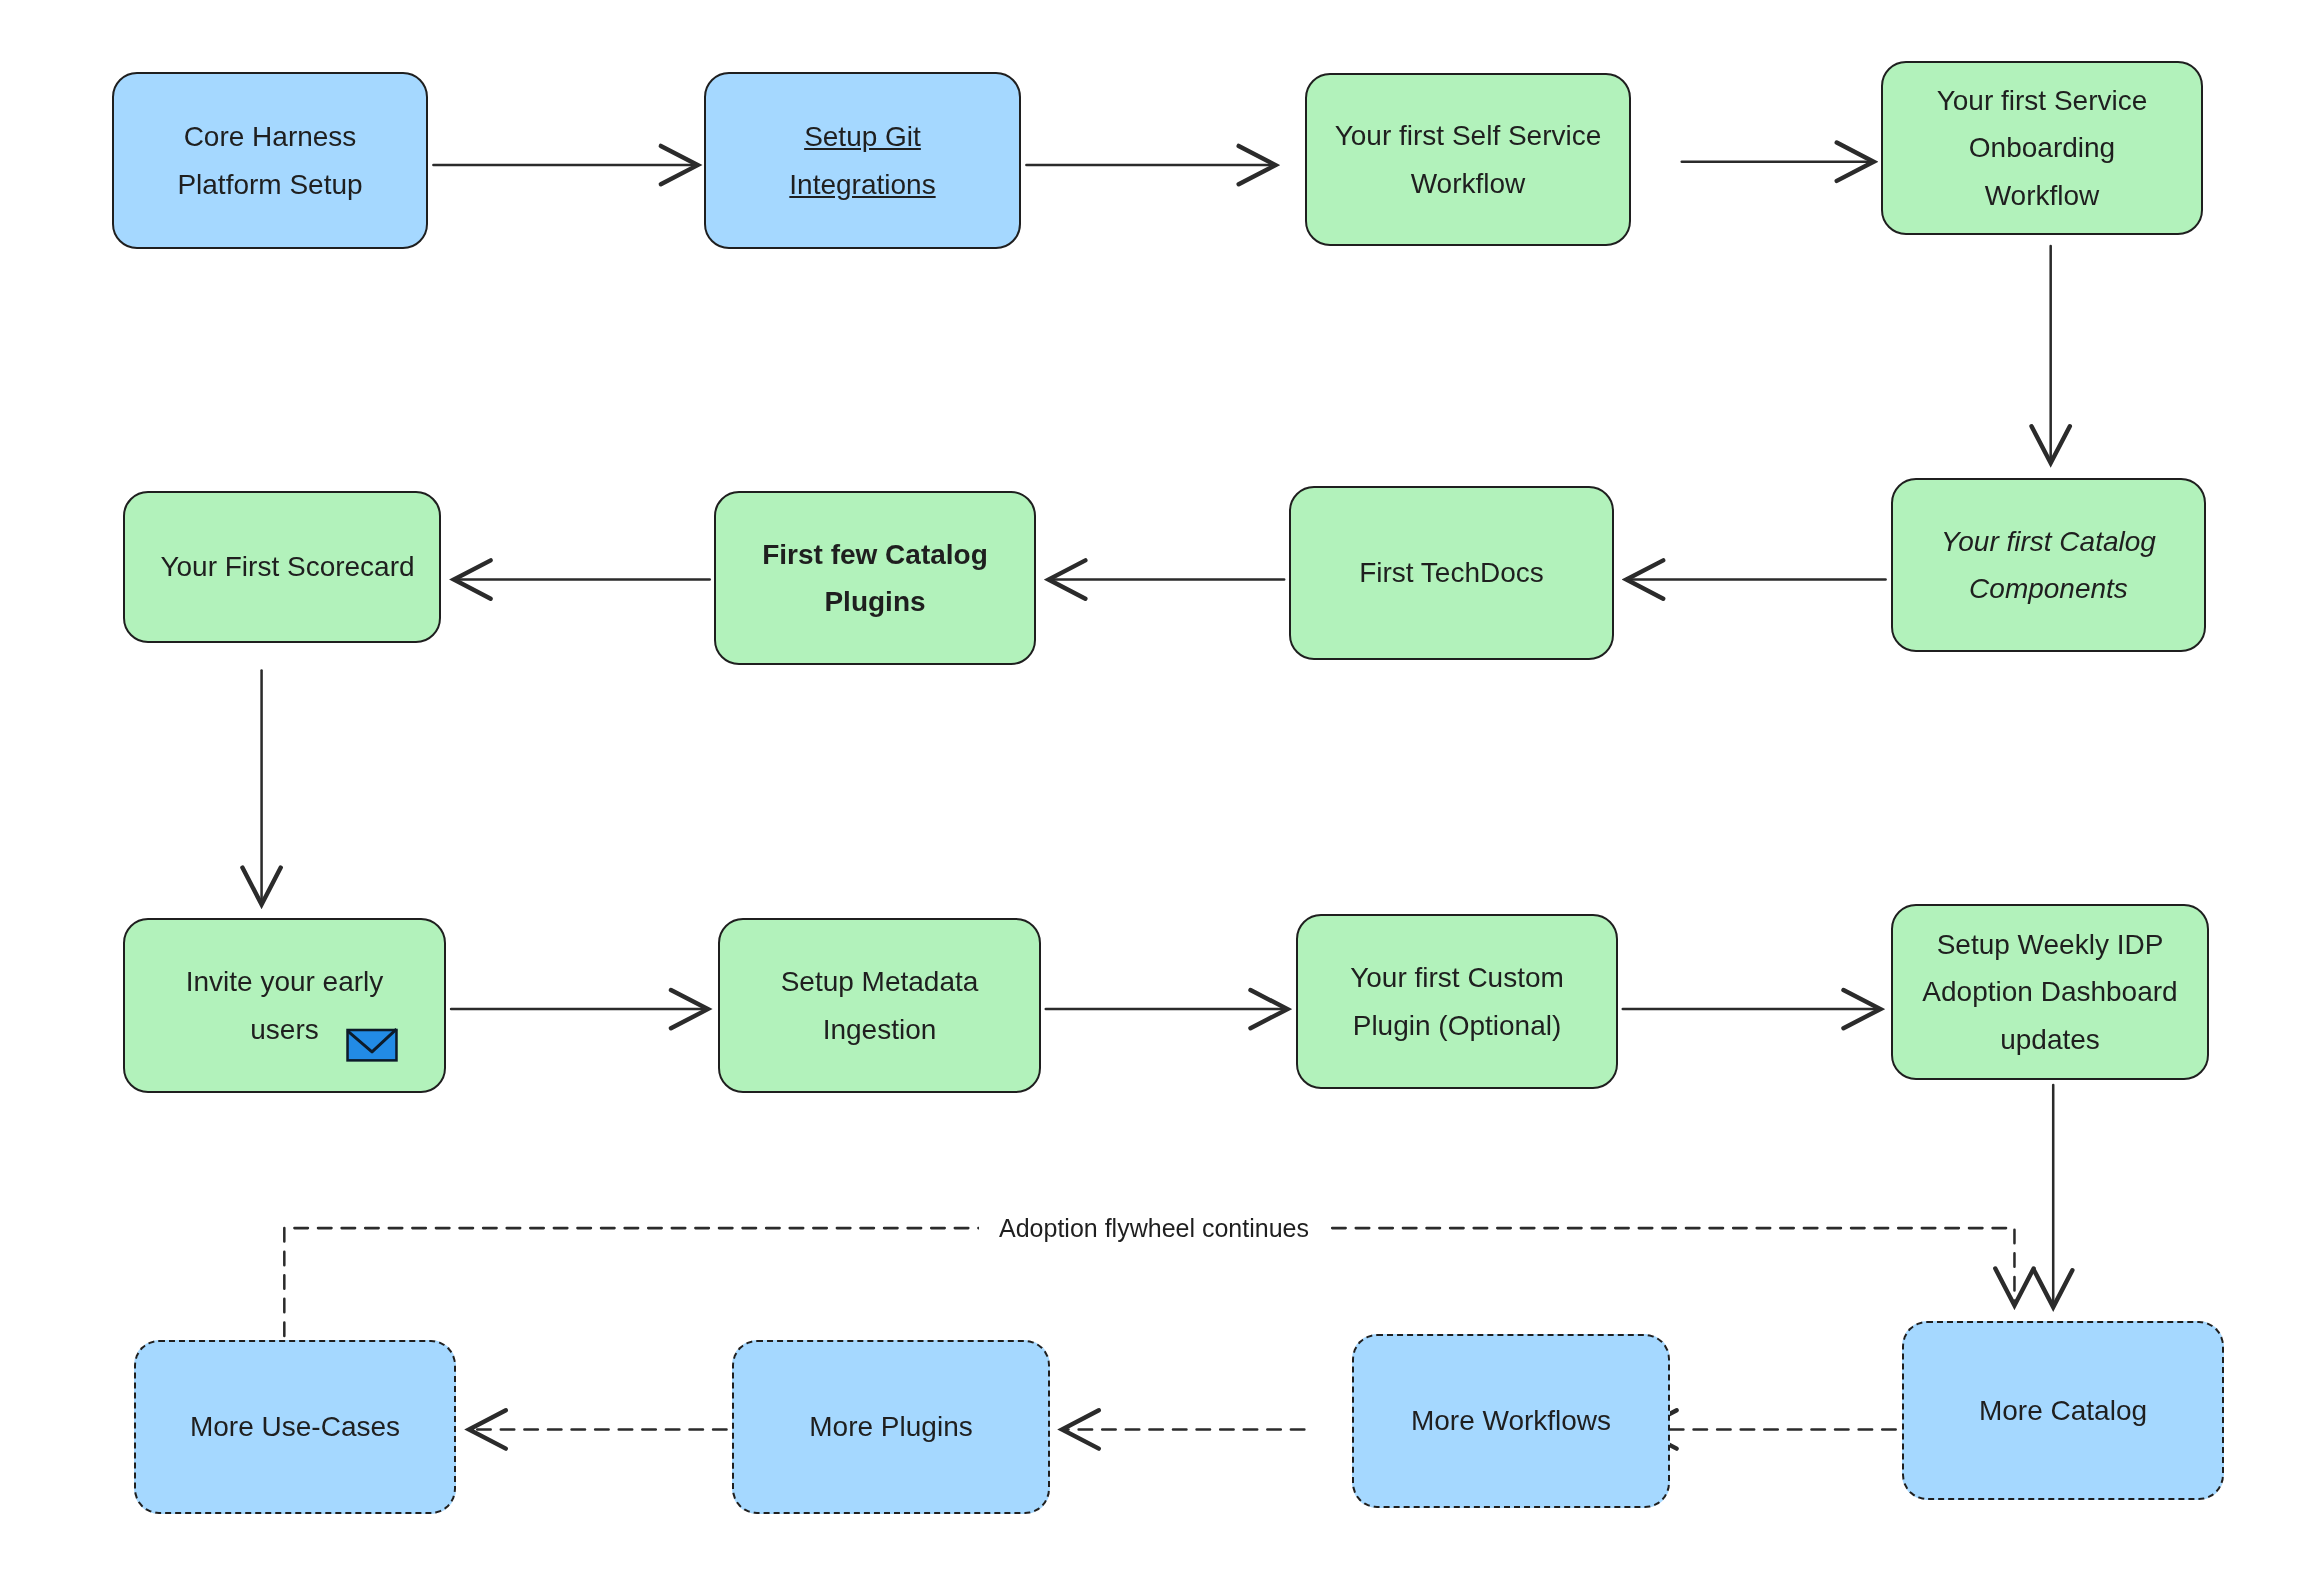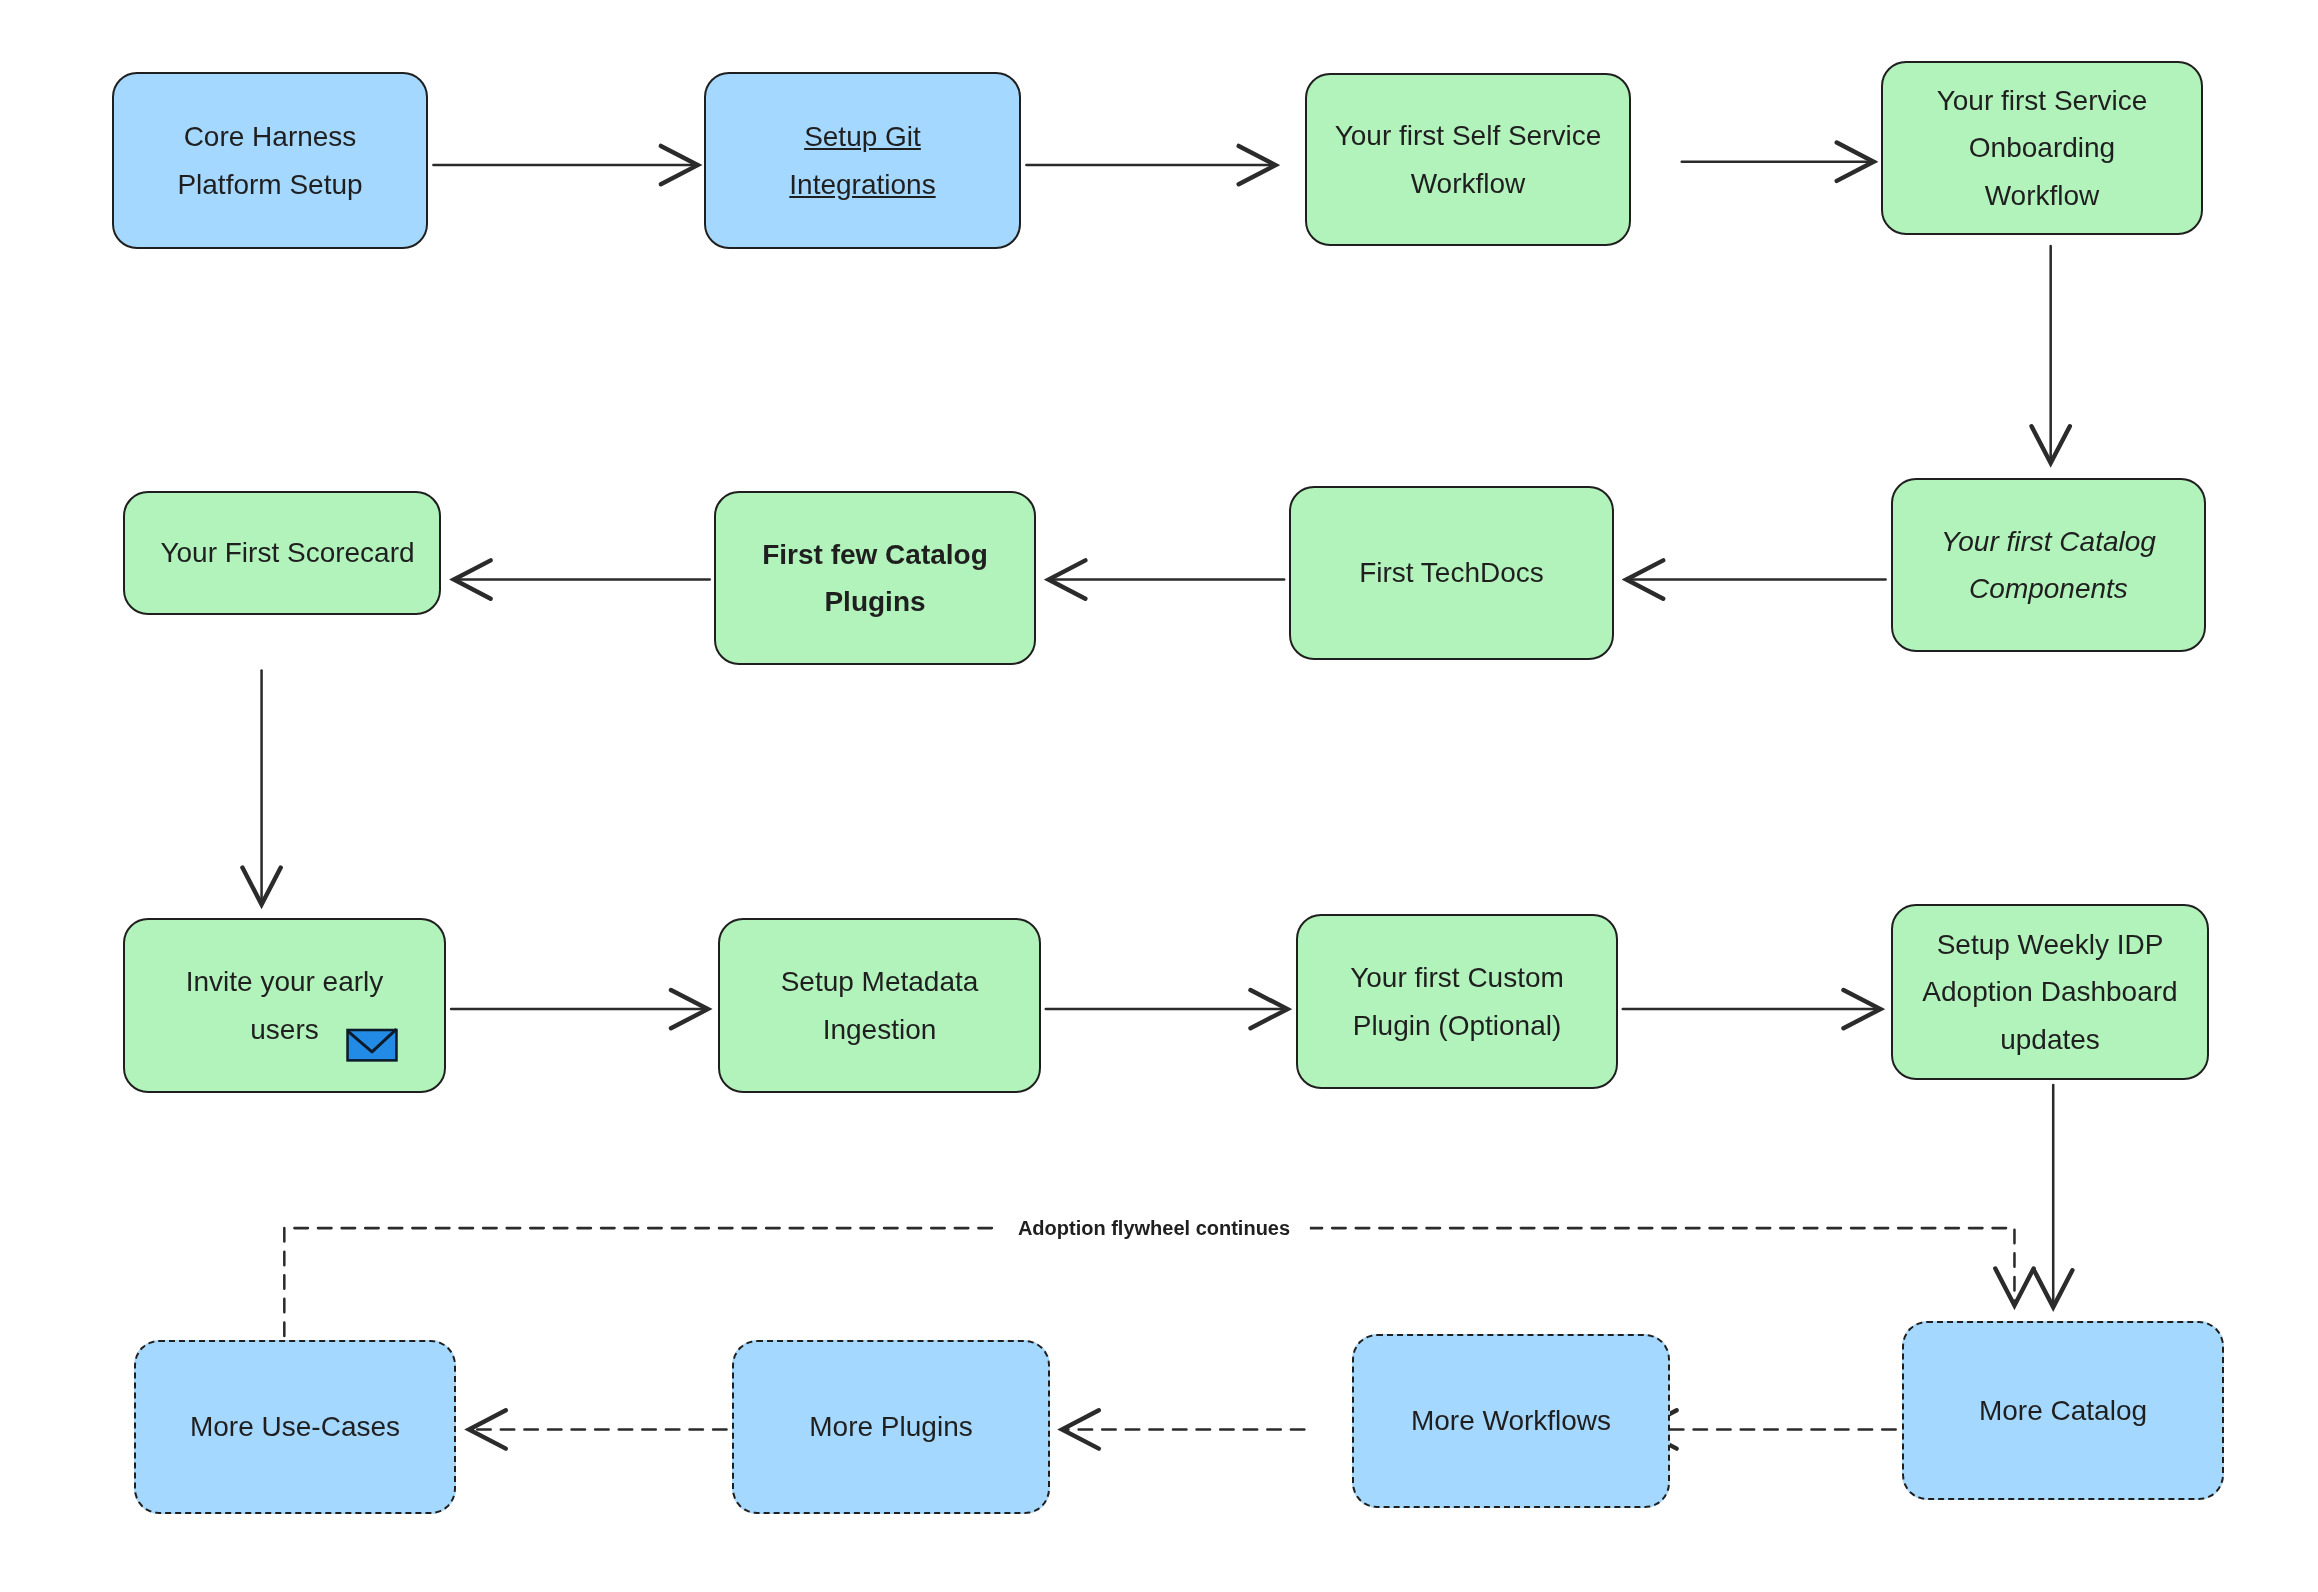--- a/index.html
+++ b/index.html
@@ -34,23 +34,22 @@
   }
   .node.blue{background:var(--blue-fill);}
   .node.green{background:var(--green-fill);}
   .node.dashed{border-style:dashed;border-width:2.9px;}
   .node .label{white-space:pre-line;width:max-content;max-width:none;}
   .flywheel-label{
     position:absolute;left:1154px;top:1228px;
     transform:translate(-50%,-50%);
     background:var(--background);
     padding:1.7px 20px;
-    font-size:20px;
+    font-size:25px;
     white-space:nowrap;
-    font-weight:bold;
   }
   .envelope{position:absolute;left:69%;top:61%;}
 </style>
 </head>
 <body>
 
 <div class="canvas">
 
   <svg class="edges" xmlns="http://www.w3.org/2000/svg" viewBox="0 0 2752 1890" width="2319" height="1592">
     <defs>
@@ -95,21 +94,21 @@
   <div class="node green" style="left:1281px;top:73px;width:326px;height:173px;margin-left:24px;">
     <span class="label">Your first Self Service
 Workflow</span>
   </div>
   <div class="node green" style="left:1881px;top:61px;width:322px;height:174px;">
     <span class="label">Your first Service
 Onboarding
 Workflow</span>
   </div>
 
-  <div class="node green" style="left:123px;top:491px;width:318px;height:124px;padding-left:11px;">
+  <div class="node green" style="left:123px;top:491px;width:318px;height:152px;padding-left:11px;">
     <span class="label">Your First Scorecard</span>
   </div>
   <div class="node green" style="left:714px;top:491px;width:322px;height:174px;font-weight:bold;">
     <span class="label">First few Catalog
 Plugins</span>
   </div>
   <div class="node green" style="left:1289px;top:486px;width:325px;height:174px;">
     <span class="label">First TechDocs</span>
   </div>
   <div class="node green" style="left:1891px;top:478px;width:315px;height:174px;font-style:italic;">

